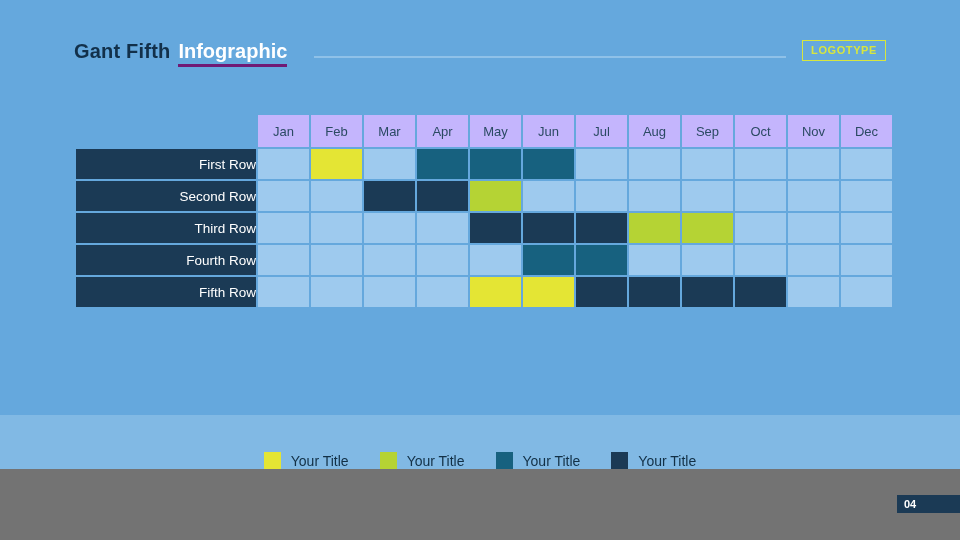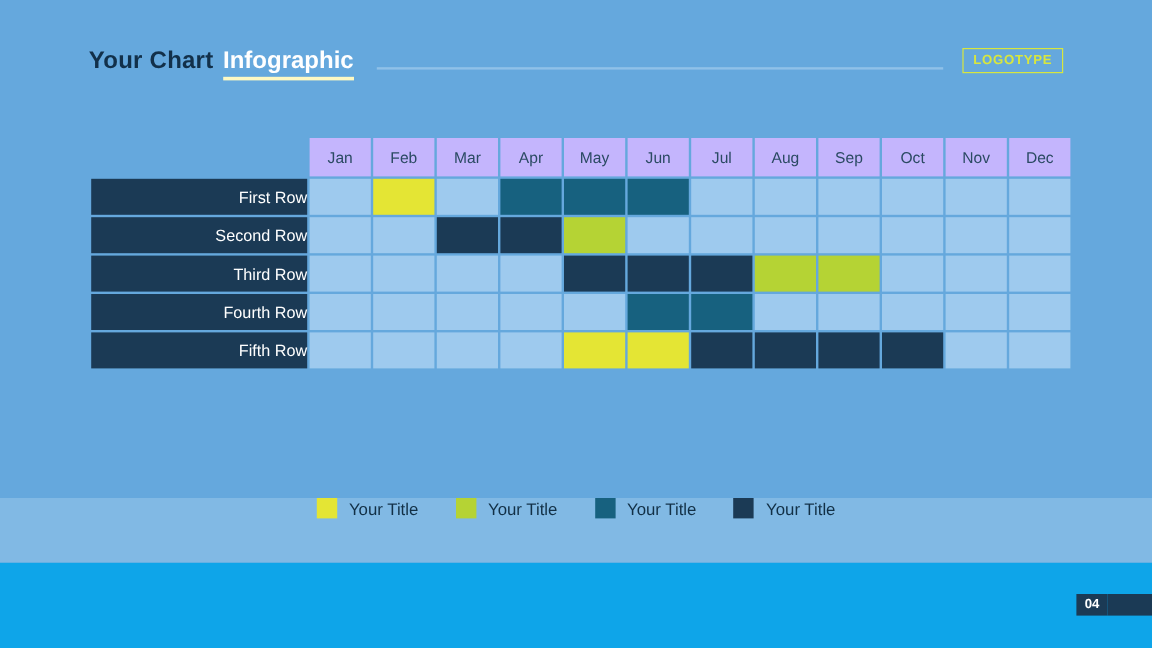--- a/index.html
+++ b/index.html
@@ -6,21 +6,21 @@
   body{
     width:960px;height:540px;overflow:hidden;
     background:#65a8dd;
     font-family:"Liberation Sans", sans-serif;
     position:relative;
   }
   
   .header{position:absolute;left:74px;top:40px;right:74px;height:32px;}
   .title-wrap{display:flex;align-items:baseline;gap:8px;position:absolute;left:0;top:0;}
   .title-main{font-size:20px;font-weight:bold;color:#12304a;letter-spacing:0.2px;}
-  .title-accent{font-size:20px;font-weight:bold;color:#ffffff;border-bottom:3px solid #fef9c3;padding-bottom:1px;}
+  .title-accent{font-size:20px;font-weight:bold;color:#ffffff;border-bottom:3px solid #701a75;padding-bottom:1px;}
   .header-rule{position:absolute;left:240px;right:100px;top:16px;height:2px;background:#8fc1e8;}
   .logotype{position:absolute;right:0;top:0;border:1px solid #d7e63f;padding:3px 8px 4px 8px;
             color:#d7e63f;font-size:11px;font-weight:bold;letter-spacing:0.6px;}
   
   .chart{position:absolute;left:74px;top:113px;}
   table{border-collapse:separate;border-spacing:2px;}
   td,th{padding:0;margin:0;}
   .corner{width:170px;height:0;}
   th.month{
     width:51px;height:32px;background:#c4b5fd;color:#2b4a63;
@@ -32,36 +32,36 @@
     white-space:nowrap;
   }
   td.cell{width:51px;height:30px;background:#9ecaee;}
   td.cell.c1{background:#e4e534;}
   td.cell.c2{background:#b5d334;}
   td.cell.c3{background:#17617f;}
   td.cell.c4{background:#1b3a55;}
   
   .legend-band{position:absolute;left:0;right:0;top:415px;height:54px;background:#81b9e4;}
   .legend{position:absolute;left:0;right:0;top:415px;height:54px;
-          display:flex;align-items:flex-start;justify-content:center;gap:31px;}
+          display:flex;align-items:flex-end;justify-content:center;gap:31px;}
   .legend-item{display:flex;align-items:center;gap:10px;}
   .swatch{width:17px;height:17px;display:block;}
   .legend-label{font-size:14px;color:#123046;}
   
-  .footer{position:absolute;left:0;right:0;top:469px;bottom:0;background:#0ea5e9;}
+  .footer{position:absolute;left:0;right:0;top:469px;bottom:0;background:#737373;}
   .page-box{position:absolute;right:37px;bottom:27px;width:26px;height:18px;background:#1b3a55;
             color:#ffffff;font-size:11px;font-weight:bold;display:flex;align-items:center;justify-content:center;}
   .page-bar{position:absolute;right:0;bottom:27px;width:37px;height:18px;background:#1b3a55;}
 </style>
 </head>
 <body>
 
 <div class="header">
   <div class="title-wrap">
-    <span class="title-main">Your Chart</span>
+    <span class="title-main">Gant Fifth</span>
     <span class="title-accent">Infographic</span>
   </div>
   <div class="header-rule"></div>
   <div class="logotype">LOGOTYPE</div>
 </div>
 
 <div class="chart">
   <table>
     <thead>
       <tr>

